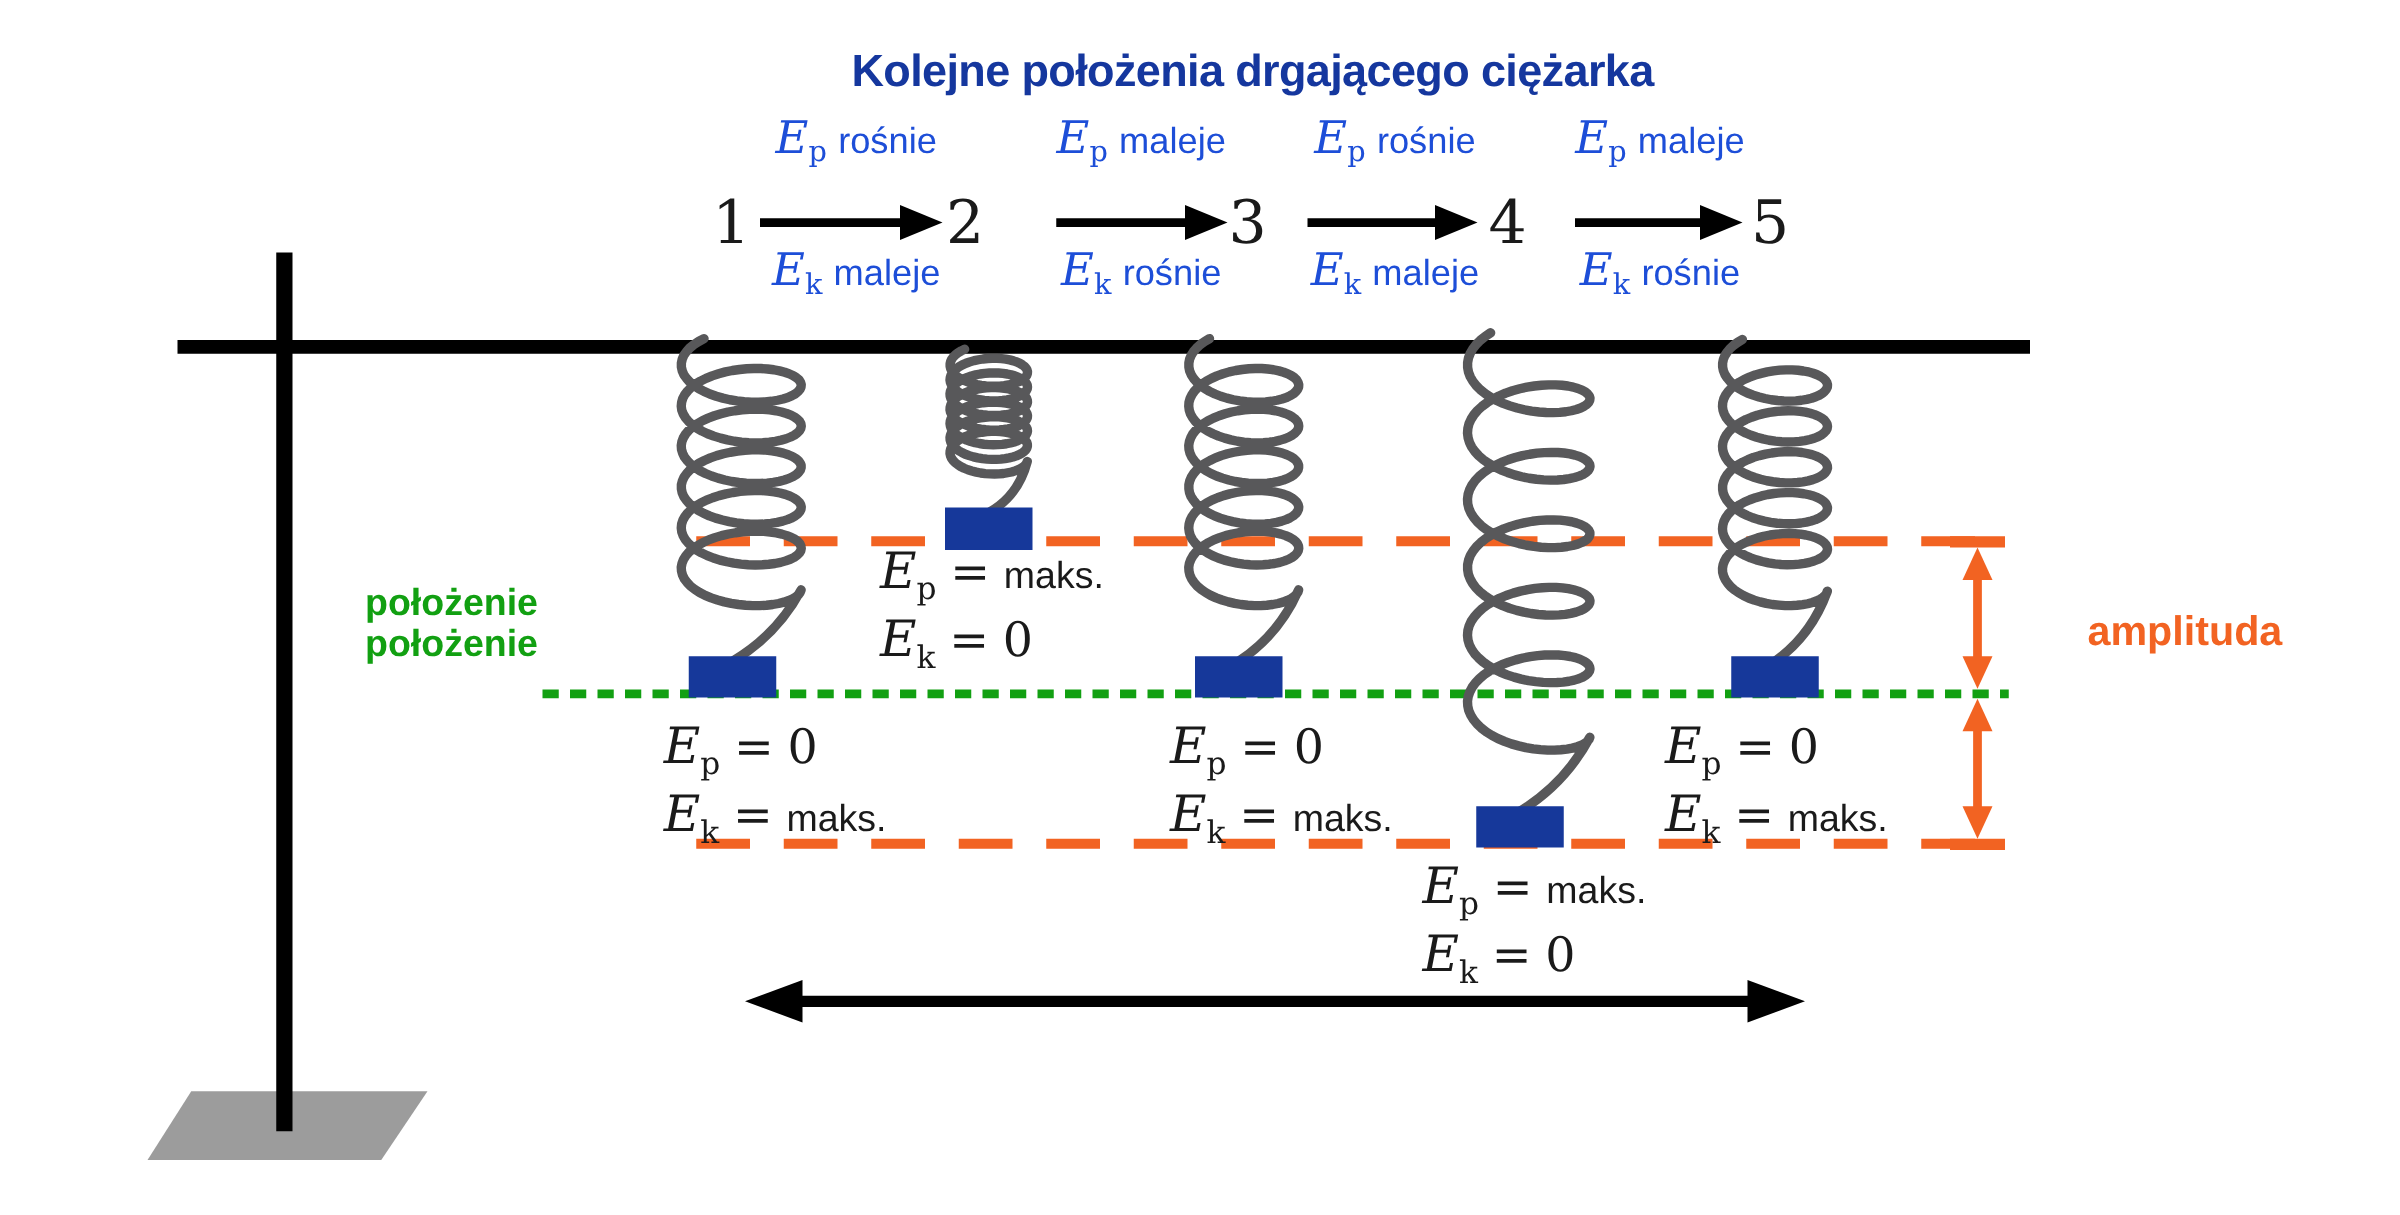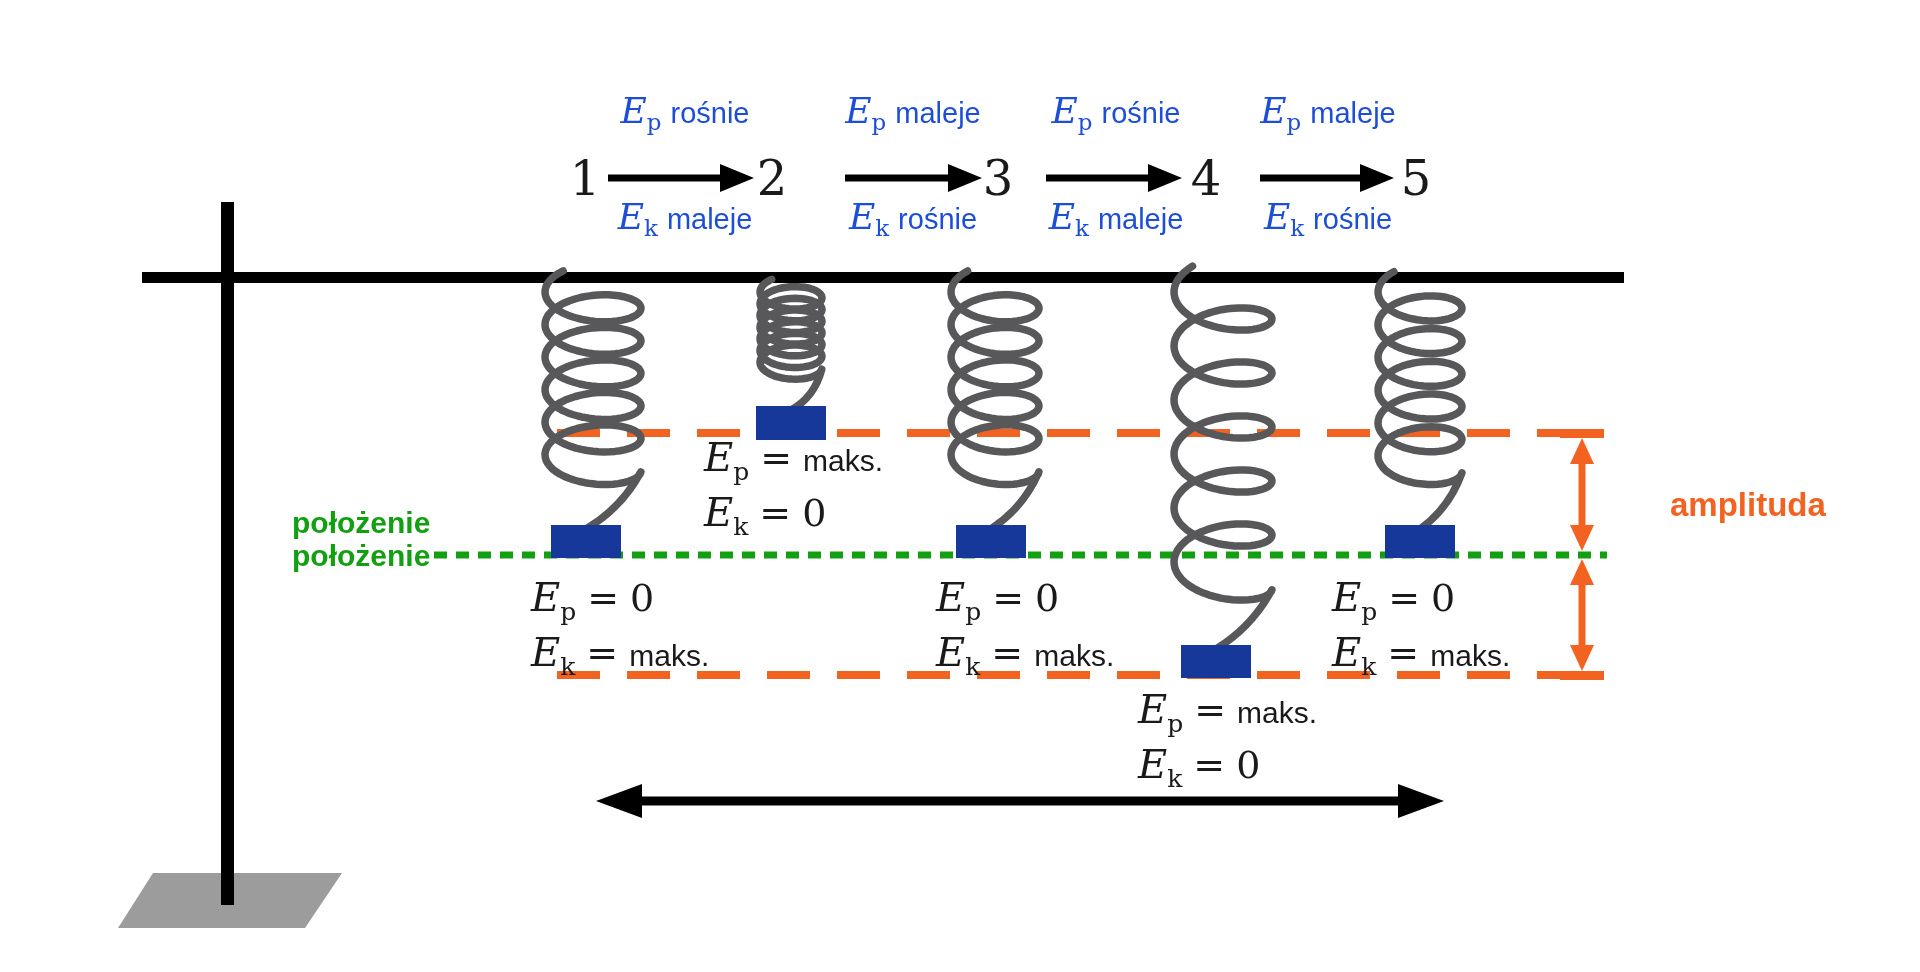--- a/index.html
+++ b/index.html
@@ -38,21 +38,21 @@
 
   .state{position:absolute;white-space:nowrap;color:#1a1a1a;}
   .sline{height:55px;}
   .esym2{font-family:"DejaVu Serif",serif;font-style:italic;font-size:40px;}
   .esub2{font-family:"DejaVu Serif",serif;font-size:25px;vertical-align:-9px;}
   .eeq{font-family:"DejaVu Serif",serif;font-size:38px;margin:0 11px;}
   .eval{font-size:30px;font-family:"Liberation Sans",sans-serif;}
   .eval.numv{font-family:"DejaVu Serif",serif;font-size:38px;}
 
   .title{left:652px;top:36px;width:700px;font-size:36px;letter-spacing:-0.5px;}
-  .equi{left:292px;top:466px;font-size:30px;line-height:33px;margin-top:40px;}
+  .equi{left:292px;top:466px;font-size:30px;line-height:33px;}
   .ampl{left:1630px;top:486px;font-size:33px;margin-left:40px;}
   .period{left:732px;top:820px;width:600px;font-size:33px;}
 </style>
 </head>
 <body>
 
 <div class="stage">
 
   <svg width="1920" height="972" viewBox="0 0 1920 972">
     <defs>
@@ -96,20 +96,21 @@
       </g>
     <g id="weight-layer">
         <rect x="551" y="525" width="70" height="33" class="weight"></rect>
         <rect x="756" y="406" width="70" height="34" class="weight"></rect>
         <rect x="956" y="525" width="70" height="33" class="weight"></rect>
         <rect x="1181" y="645" width="70" height="33" class="weight"></rect>
         <rect x="1385" y="525" width="70" height="33" class="weight"></rect>
       </g>
   </svg>
 
+  <div class="caption blue center title">Kolejne położenia drgającego ciężarka</div>
 
   <div class="num" style="left:585px;top:150px">1</div>
   <div class="num" style="left:772px;top:150px">2</div>
   <div class="num" style="left:998px;top:150px">3</div>
   <div class="num" style="left:1206px;top:150px">4</div>
   <div class="num" style="left:1416px;top:150px">5</div>
 
   <div class="tr" style="left:685px;top:90px">
     <span class="esym">E</span><span class="esub">p</span><span class="word">rośnie</span>
   </div>

